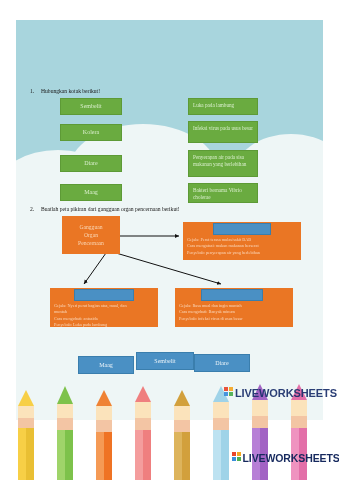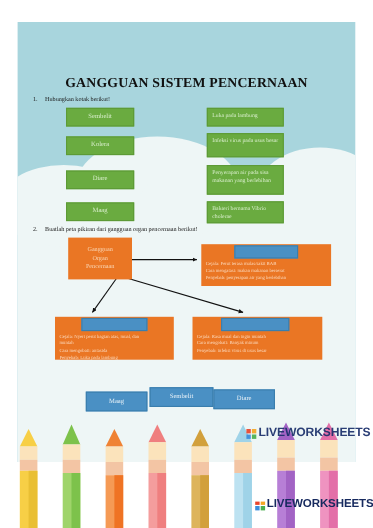--- a/index.html
+++ b/index.html
@@ -155,21 +155,21 @@
     border: 1px solid #3a7ead;
   }
   #tile-1 { left: 78px;  top: 356px; width: 56px; height: 18px; }
   #tile-2 { left: 136px; top: 352px; width: 58px; height: 18px; }
   #tile-3 { left: 194px; top: 354px; width: 56px; height: 18px; }
 
   
   .lw {
     position: absolute;
     display: flex;
-    align-items: flex-end;
+    align-items: flex-start;
     gap: 2px;
     font-family: "Liberation Sans", sans-serif;
     font-weight: bold;
     letter-spacing: -.1px;
   }
   .lw .glyph {
     display: grid;
     grid-template-columns: 1fr 1fr;
     grid-template-rows: 1fr 1fr;
     gap: .6px;
@@ -188,21 +188,20 @@
 
   <div id="sheet">
 
     <div id="cloud-band"></div>
     <div class="cloud" id="cloud-a"></div>
     <div class="cloud" id="cloud-b"></div>
     <div class="cloud" id="cloud-c"></div>
     <div class="cloud" id="cloud-d"></div>
     <div class="cloud" id="cloud-e"></div>
 
-    <div id="title">GANGGUAN SISTEM PENCERNAAN</div>
 
     <div class="instruction" id="instruction-1">
       <span class="num">1.</span><span>Hubungkan kotak berikut!</span>
     </div>
 
     <div class="gbox center" id="g-l1">Sembelit</div>
     <div class="gbox center" id="g-l2">Kolera</div>
     <div class="gbox center" id="g-l3">Diare</div>
     <div class="gbox center" id="g-l4">Maag</div>
 

